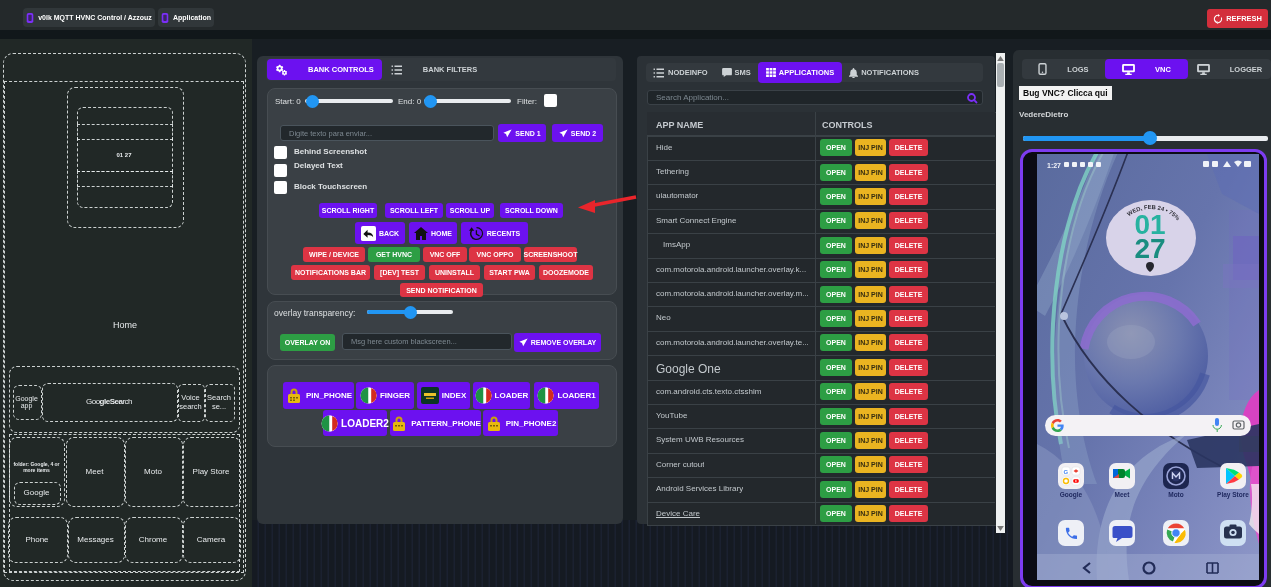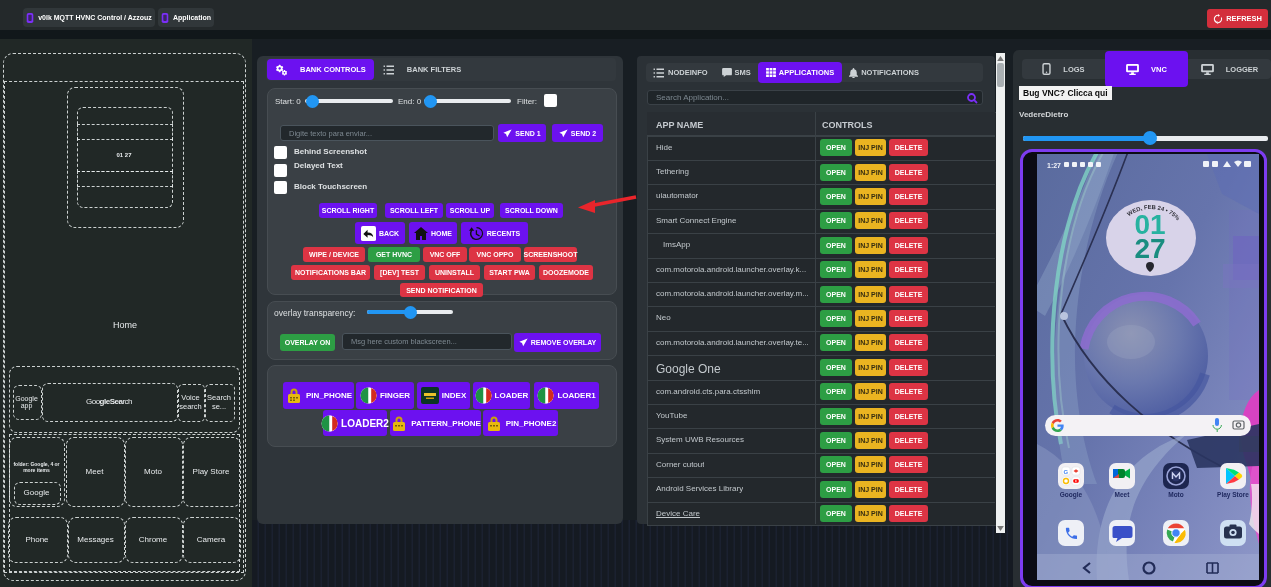--- a/index.html
+++ b/index.html
@@ -19,21 +19,21 @@
   
   #leftpanel{left:0;top:39px;width:252px;height:548px;background:#212826;}
   .dash{position:absolute;border:1px dashed rgba(235,240,240,0.85);}
   .wlabel{position:absolute;color:#e7eaec;font-size:8px;display:flex;
           align-items:center;justify-content:center;text-align:center;}
   
   .panel{position:absolute;background:#2f353a;border-radius:6px;}
   .tabbar{position:absolute;background:#33393e;border-radius:4px;display:flex;
           align-items:center;}
   .tab{color:#cdd2d5;font-size:7.5px;font-weight:bold;display:flex;align-items:center;
-       gap:12px;padding:0 8px;height:100%;white-space:nowrap;}
+       gap:20px;padding:0 8px;height:100%;white-space:nowrap;}
   .tab.active{background:#6c11f0;color:#fff;border-radius:4px;}
   .card{position:absolute;background:#3a4045;border:1px solid #474d52;border-radius:8px;}
   .btn{position:absolute;border-radius:3px;color:#fff;font-weight:bold;
        display:flex;align-items:center;justify-content:center;gap:3px;
        font-size:7px;white-space:nowrap;letter-spacing:0;}
   .purple{background:#6c11f0;}
   .red{background:#dd3444;}
   .green{background:#2d9e44;}
   .yellow{background:#eab421;color:#332b11;}
   .whitebox{position:absolute;background:#fff;border-radius:2px;}
@@ -354,21 +354,21 @@
   <div class="abs" style="left:656px;top:337.7px;color:#c3c9cd;font-size:8px;max-width:158px;overflow:hidden;white-space:nowrap;">com.motorola.android.launcher.overlay.te...</div>
   <div class="btn green" style="left:820px;top:334.4px;width:32px;height:17px;font-size:7px;">OPEN</div>
   <div class="btn yellow" style="left:855px;top:334.4px;width:31px;height:17px;font-size:7px;">INJ PIN</div>
   <div class="btn red" style="left:889px;top:334.4px;width:39px;height:17px;font-size:7px;">DELETE</div>
   <div class="abs" style="left:647px;top:355.1px;width:348px;height:1px;background:#3a4146;"></div>
   <div class="abs" style="left:656px;top:362.1px;color:#c3c9cd;font-size:12px;max-width:158px;overflow:hidden;white-space:nowrap;">Google One</div>
   <div class="btn green" style="left:820px;top:358.8px;width:32px;height:17px;font-size:7px;">OPEN</div>
   <div class="btn yellow" style="left:855px;top:358.8px;width:31px;height:17px;font-size:7px;">INJ PIN</div>
   <div class="btn red" style="left:889px;top:358.8px;width:39px;height:17px;font-size:7px;">DELETE</div>
   <div class="abs" style="left:647px;top:379.5px;width:348px;height:1px;background:#3a4146;"></div>
-  <div class="abs" style="left:656px;top:386.5px;color:#c3c9cd;font-size:8px;max-width:158px;overflow:hidden;white-space:nowrap;">com.android.cts.para.ctsshim</div>
+  <div class="abs" style="left:656px;top:386.5px;color:#c3c9cd;font-size:8px;max-width:158px;overflow:hidden;white-space:nowrap;">com.android.cts.texto.ctsshim</div>
   <div class="btn green" style="left:820px;top:383.2px;width:32px;height:17px;font-size:7px;">OPEN</div>
   <div class="btn yellow" style="left:855px;top:383.2px;width:31px;height:17px;font-size:7px;">INJ PIN</div>
   <div class="btn red" style="left:889px;top:383.2px;width:39px;height:17px;font-size:7px;">DELETE</div>
   <div class="abs" style="left:647px;top:403.9px;width:348px;height:1px;background:#3a4146;"></div>
   <div class="abs" style="left:656px;top:410.9px;color:#c3c9cd;font-size:8px;max-width:158px;overflow:hidden;white-space:nowrap;">YouTube</div>
   <div class="btn green" style="left:820px;top:407.6px;width:32px;height:17px;font-size:7px;">OPEN</div>
   <div class="btn yellow" style="left:855px;top:407.6px;width:31px;height:17px;font-size:7px;">INJ PIN</div>
   <div class="btn red" style="left:889px;top:407.6px;width:39px;height:17px;font-size:7px;">DELETE</div>
   <div class="abs" style="left:647px;top:428.3px;width:348px;height:1px;background:#3a4146;"></div>
   <div class="abs" style="left:656px;top:435.3px;color:#c3c9cd;font-size:8px;max-width:158px;overflow:hidden;white-space:nowrap;">System UWB Resources</div>
@@ -402,21 +402,21 @@
 
   <div class="panel" style="left:1013px;top:50px;width:258px;height:537px;background:#282e32;border-radius:6px 0 0 0;"></div>
   <div class="tabbar" style="left:1022px;top:59px;width:249px;height:20px;">
     <div class="tab" style="flex:1;justify-content:center;">
       <svg width="9" height="12" viewBox="0 0 9 13" fill="none" stroke="#cdd2d5" stroke-width="1.5">
         <rect x="0.75" y="0.75" width="7.5" height="11.5" rx="1.5"></rect>
         <circle cx="4.5" cy="10" r="0.8" fill="#cdd2d5" stroke="none"></circle>
       </svg>
       <span>LOGS</span>
     </div>
-    <div class="tab active" style="flex:1;justify-content:center;height:36px;">
+    <div class="tab active" style="flex:1;justify-content:center;height:20px;">
       <svg width="13" height="11" viewBox="0 0 14 12" fill="#fff">
         <rect x="0" y="0" width="14" height="9" rx="1.5"></rect>
         <rect x="2" y="2" width="10" height="5" fill="#6c11f0"></rect>
         <rect x="5.5" y="9" width="3" height="2"></rect>
         <rect x="3.5" y="10.6" width="7" height="1.4"></rect>
       </svg>
       <span>VNC</span>
     </div>
     <div class="tab" style="flex:1;justify-content:center;">
       <svg width="13" height="11" viewBox="0 0 14 12" fill="#cdd2d5">

